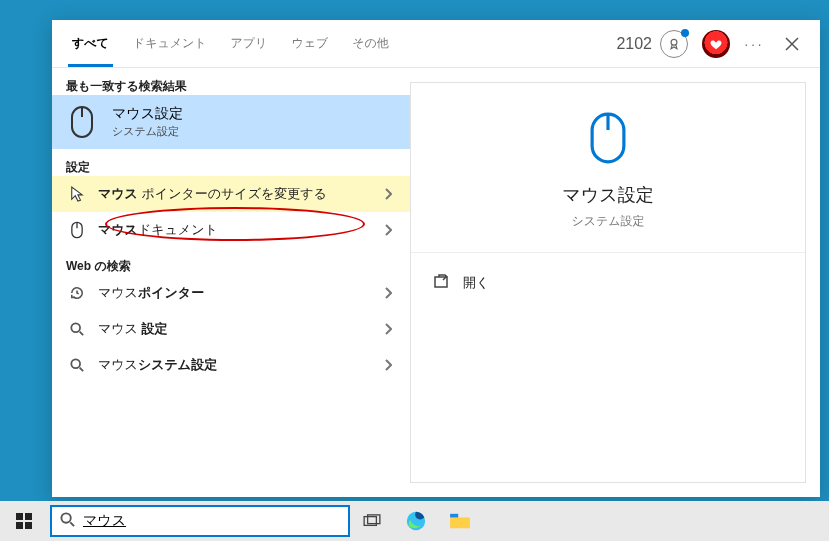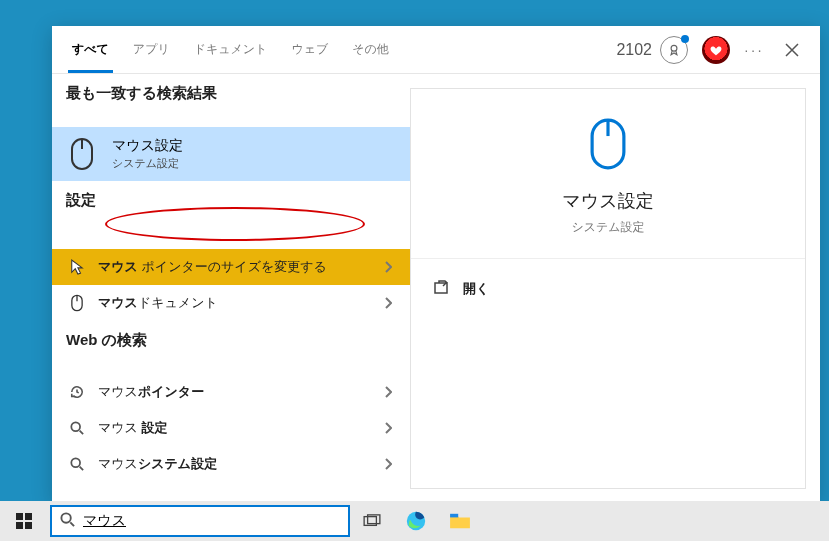--- a/index.html
+++ b/index.html
@@ -1,19 +1,19 @@
 <!DOCTYPE html>
 <html><head>
 <meta charset="utf-8">
 <style>
   * { box-sizing: border-box; margin: 0; padding: 0; font-family: "Yu Gothic UI", "Segoe UI", Meiryo, sans-serif; }
   body { background: #1e8fc0; width: 829px; height: 541px; overflow: hidden; position: relative; }
 
   .search-panel {
-    position: absolute; left: 52px; top: 26px; width: 768px; height: 477px;
+    position: absolute; left: 52px; top: 20px; width: 768px; height: 477px;
     background: #fff; box-shadow: 0 4px 20px rgba(0,0,0,.2);
   }
 
   
   .topbar { display: flex; align-items: center; height: 48px; padding: 0 8px; border-bottom: 1px solid #e6e6e6; }
   .tabs { display: flex; align-items: stretch; height: 100%; }
   .tab { display: flex; align-items: center; padding: 0 12px; font-size: 12px; color: #7a7a7a; cursor: pointer; position: relative; }
   .tab.active { color: #000; font-weight: 600; }
   .tab.active::after { content: ""; position: absolute; left: 8px; right: 8px; bottom: 0; height: 3px; background: #0078d4; }
   .tab .chev { margin-left: 4px; }
@@ -26,42 +26,42 @@
   .avatar svg { width:14px; height:14px; fill:#fff; }
   .ellipsis { color: #777; font-size: 14px; letter-spacing: 2px; cursor: pointer; }
   .close-x { width: 28px; height: 28px; display:flex;align-items:center;justify-content:center; color:#555; cursor:pointer;}
   .close-x svg{width:14px;height:14px;stroke:#555;stroke-width:1.5;}
 
   
   .body { display: flex; height: calc(100% - 48px); }
   .left  { width: 358px; overflow-y: auto; }
   .right { flex: 1; display:flex; flex-direction:column; border-left: 1px solid #eee; margin: 14px 14px 14px 0; border:1px solid #e2e2e2;}
 
-  .group-header { font-size: 15px; font-weight: 600; padding: 10px 14px 24px; color: #222; }
+  .group-header { font-size: 12px; font-weight: 600; padding: 10px 14px 0; color: #222; }
 
   .result-best { display:flex; align-items:center; gap:14px; padding:10px 14px; background:#bfe0ff; }
   .result-best .icon-wrap{width:32px;height:32px;display:flex;align-items:center;justify-content:center;}
   .result-best .title{font-size:14px;color:#000;}
   .result-best .sub{font-size:11px;color:#444;margin-top:1px;}
 
   .row { display:flex; align-items:center; height:36px; padding:0 10px 0 14px; cursor:pointer; }
-  .row.hovered{background:#eab308;margin-top:15px;}
+  .row.hovered{background:#fef9c3;}
   .row .rico{width:22px;display:flex;align-items:center;justify-content:center;margin-right:10px;}
   .row .rtext{flex:1;font-size:13px;color:#222;white-space:nowrap;overflow:hidden;text-overflow:ellipsis;}
   .row .rtext .bold{font-weight:700;}
   .row .rtext .faint{color:#888;}
   .row .arrow{width:24px;height:24px;display:flex;align-items:center;justify-content:center;color:#777;}
   .row .arrow svg{width:8px;height:12px;stroke:#777;stroke-width:2;fill:none;}
 
   
   .preview-head{display:flex;flex-direction:column;align-items:center;padding:28px 10px 22px;border-bottom:1px solid #eee;}
   .preview-head .big-icon svg{width:54px;height:54px;stroke:#0078d4;fill:none;stroke-width:2;}
   .preview-head .ptitle{font-size:18px;margin-top:14px;color:#222;}
   .preview-head .psub{font-size:12px;color:#777;margin-top:6px;}
-  .preview-actions{padding:10px 4px;font-weight:bold;}
+  .preview-actions{padding:10px 4px;}
   .paction{display:flex;align-items:center;gap:14px;height:40px;padding:0 18px;font-size:13px;color:#222;cursor:pointer;}
   .paction svg{width:16px;height:16px;stroke:#444;fill:none;stroke-width:1.5;}
 
   
   .oval{position:absolute;border:2.5px solid #d40000;border-radius:50%;pointer-events:none;}
 
   
   .taskbar{position:absolute;left:0;bottom:0;width:100%;height:40px;background:#e9e9e9;display:flex;align-items:center;}
   .start{width:48px;height:100%;display:flex;align-items:center;justify-content:center;cursor:pointer;}
   .start svg{width:16px;height:16px;fill:#222;}
@@ -74,24 +74,24 @@
 <body>
 
 <div class="search-panel">
 
   <div class="topbar">
     <div class="tabs">
       <div class="tab active">
           <span>すべて</span>
         </div>
       <div class="tab">
+          <span>ドキュメント</span>
+        </div>
+      <div class="tab">
           <span>アプリ</span>
-        </div>
-      <div class="tab">
-          <span>ドキュメント</span>
         </div>
       <div class="tab">
           <span>ウェブ</span>
         </div>
       <div class="tab">
         <span>その他</span>
         <span class="chev">
           <svg viewBox="0 0 10 6">
               <path d="M1 1l4 4 4-4" fill="none" stroke="#777" stroke-width="1.5"></path>
             </svg>

